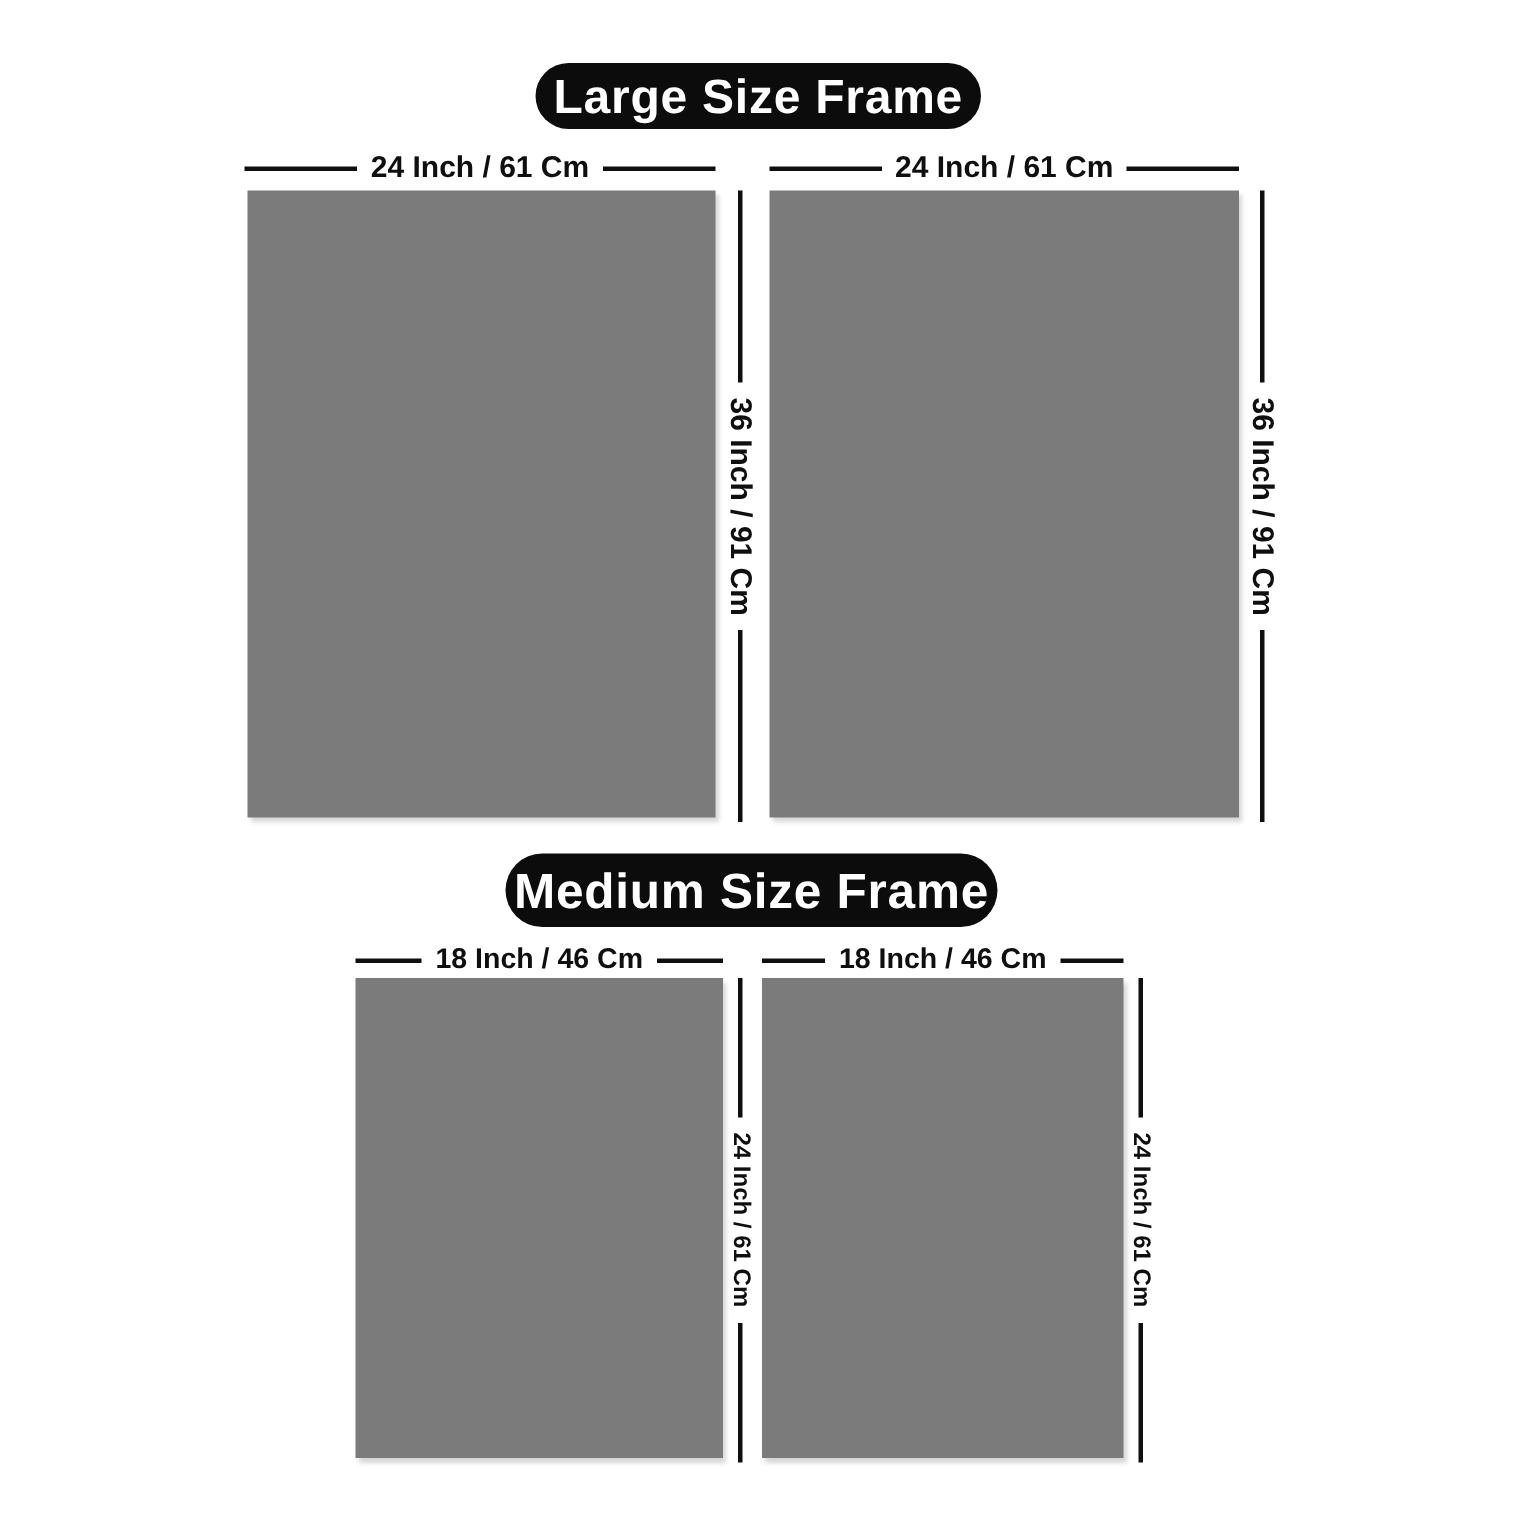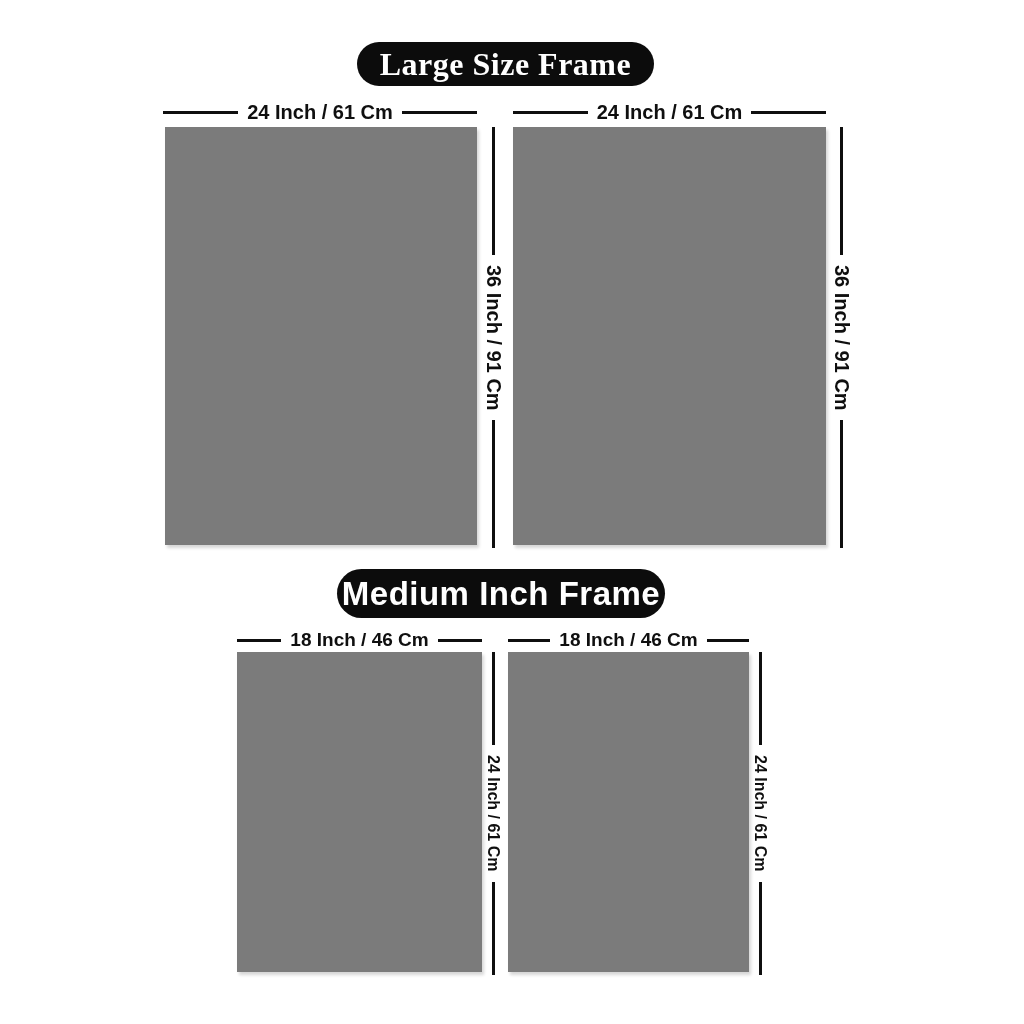--- a/index.html
+++ b/index.html
@@ -26,21 +26,21 @@
     display: flex;
     align-items: center;
     justify-content: center;
     background: var(--badge-bg, #0c0c0c);
     color: var(--badge-fg, #ffffff);
     font-weight: bold;
     border-radius: 28px;
     letter-spacing: 0.5px;
     white-space: nowrap;
   }
-  #badge-large  { left: 357px; top: 42px;  width: 297px; height: 44px; font-size: 32px; font-family: Liberation Serif, serif; }
+  #badge-large  { left: 357px; top: 42px;  width: 297px; height: 44px; font-size: 32px; }
   #badge-medium { left: 337px; top: 569px; width: 328px; height: 49px; font-size: 33px; }
 
   
   .frame {
     position: absolute;
     background: var(--frame-fill, #7b7b7b);
     box-shadow: 2px 3px 3px rgba(0,0,0,0.16);
   }
   #lg-frame-1 { left: 165px; top: 127px; width: 312px; height: 418px; }
   #lg-frame-2 { left: 513px; top: 127px; width: 313px; height: 418px; }
@@ -125,21 +125,21 @@
     <span class="lbl">36 Inch / 91 Cm</span>
     <span class="ln"></span>
   </div>
   <div class="vdim lg" id="lg-vdim-2">
     <span class="ln"></span>
     <span class="lbl">36 Inch / 91 Cm</span>
     <span class="ln"></span>
   </div>
 
   <div class="badge" id="badge-medium">
-    <span>Medium Inch Frame</span>
+    <span>Medium Size Frame</span>
   </div>
 
   <div class="hdim md" id="md-hdim-1">
     <span class="ln"></span>
     <span class="lbl">18 Inch / 46 Cm</span>
     <span class="ln"></span>
   </div>
   <div class="hdim md" id="md-hdim-2">
     <span class="ln"></span>
     <span class="lbl">18 Inch / 46 Cm</span>

